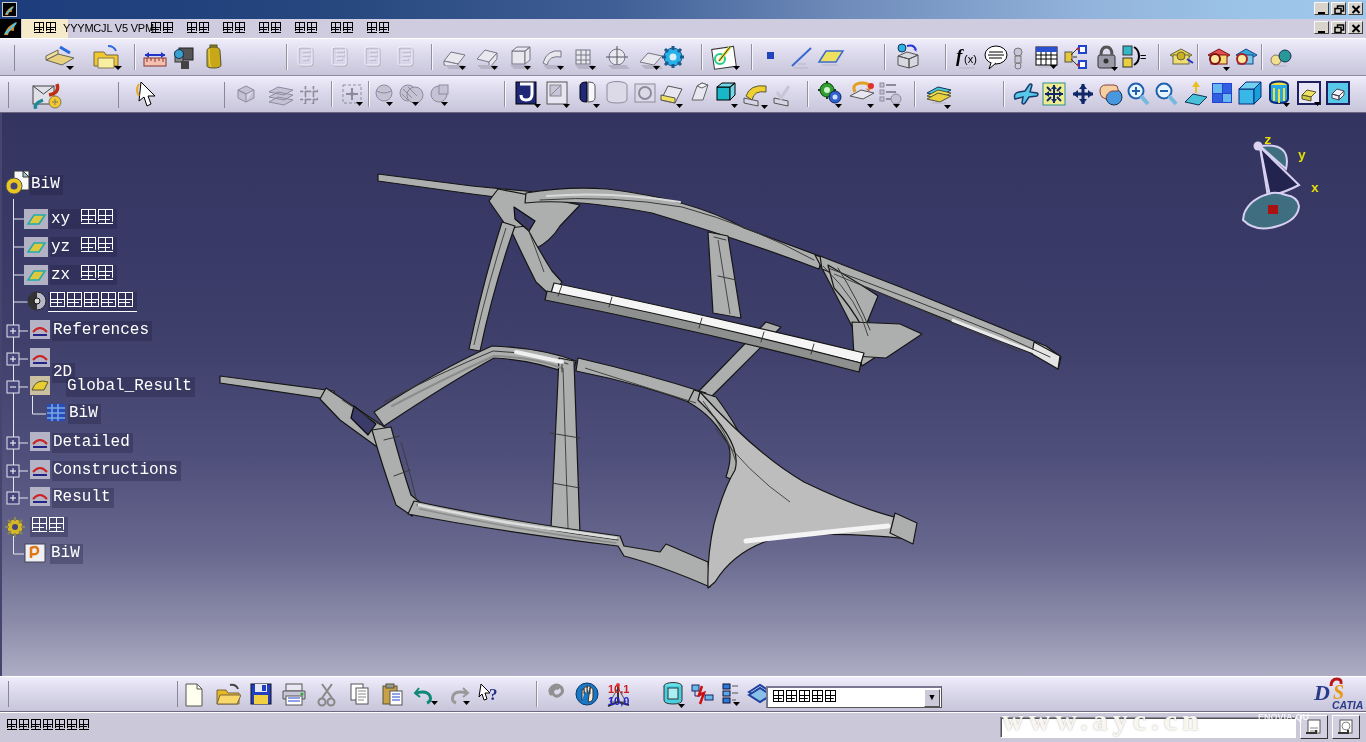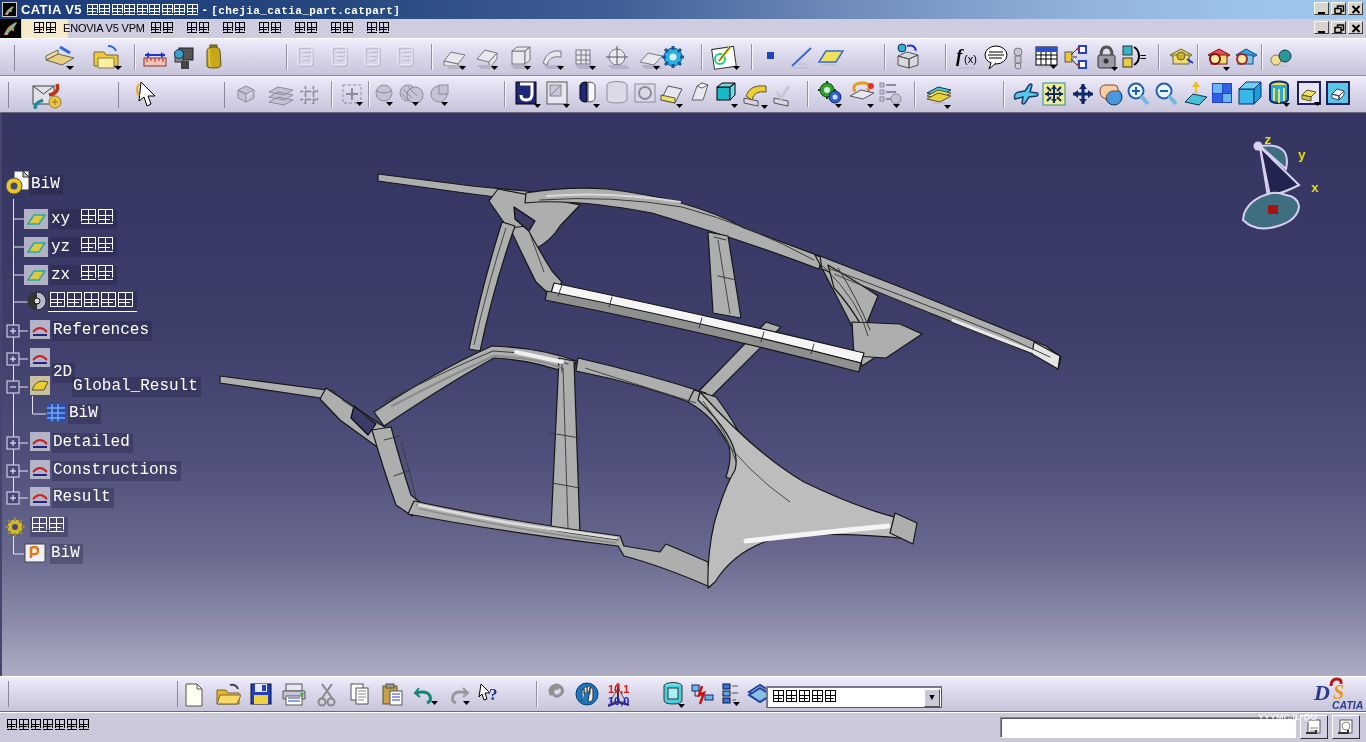--- a/index.html
+++ b/index.html
@@ -31,29 +31,28 @@
 .tl{position:absolute;color:#fff;font:16px "Liberation Mono",monospace;white-space:nowrap;background:rgba(25,25,60,.30);padding:0 3px 0 1px;line-height:19px;height:20px;}
 .tl .c{width:15px;height:15px;margin:0 1px;}
 .ti{position:absolute;width:22px;height:20px;}
 #icons svg,.ti svg{display:block}
 </style></head><body>
 <div id="title">
  <div class="appico"><svg width="13" height="13">
         <path d="M2,11 Q4,4 11,2 Q8,6 9,8 Q6,7 5,11 Z" fill="#e88820"></path>
         <path d="M3,10 L10,3" stroke="#40c8e8" stroke-width="1.5"></path>
       </svg></div>
- <div id="ttext">CATIA V5  <span style="font-size:12.5px"><span class="c"></span><span class="c"></span><span class="c"></span><span class="c"></span><span class="c"></span><span class="c"></span><span class="c"></span><span class="c"></span><span class="c"></span></span> - <span style="font:bold 11px 'Liberation Mono',monospace;letter-spacing:.4px">[chejia_catia_part.catpart]</span></div>
 </div>
 <div id="menu">
  <div class="mico"><svg width="21" height="19">
         <path d="M4,16 Q7,6 17,3 Q13,9 14,12 Q9,10 8,16 Z" fill="#e88820"></path>
         <path d="M5,15 L16,4" stroke="#40c8e8" stroke-width="2"></path>
       </svg></div>
  <div class="mi" style="left:22px;width:46px;background:#f5ebcb;text-align:center"><span style="font-size:12px"><span class="c"></span><span class="c"></span></span></div>
- <div class="mi" style="left:63px;font-size:11px;font-weight:400;letter-spacing:-0.2px">ENOVIA V5 VPM</div>
+ <div class="mi" style="left:63px;font-size:11px;font-weight:400;letter-spacing:-0.2px">YYYMCJL V5 VPM</div>
  <div class="mi" style="left:150px;font-size:12px"><span class="c"></span><span class="c"></span></div>
  <div class="mi" style="left:186px;font-size:12px"><span class="c"></span><span class="c"></span></div>
  <div class="mi" style="left:222px;font-size:12px"><span class="c"></span><span class="c"></span></div>
  <div class="mi" style="left:258px;font-size:12px"><span class="c"></span><span class="c"></span></div>
  <div class="mi" style="left:294px;font-size:12px"><span class="c"></span><span class="c"></span></div>
  <div class="mi" style="left:330px;font-size:12px"><span class="c"></span><span class="c"></span></div>
  <div class="mi" style="left:366px;font-size:12px"><span class="c"></span><span class="c"></span></div>
 </div>
 <div id="tb1"></div>
 <div id="tb2"></div>
@@ -222,21 +221,21 @@
         <path d="M3,15 L17,15" stroke="#228" stroke-width="2"></path>
       </svg>
     </div>
 <div class="tl" style="left:50px;top:250px">2D</div>
 <div class="ti" style="left:28px;top:263px;width:20px;height:19px">
       <svg width="20" height="19">
         <rect width="20" height="19" fill="#c8c0a0"></rect>
         <path d="M2,14 Q6,2 18,6 L14,14 Z" fill="#e8cc30" stroke="#553"></path>
       </svg>
     </div>
-<div class="tl" style="left:70px;top:264px">Global_Result</div>
+<div class="tl" style="left:64px;top:264px">Global_Result</div>
 <div class="ti" style="left:44px;top:290px;width:20px;height:19px">
       <svg width="20" height="19">
         <rect x="1" y="1" width="18" height="17" fill="#2a4ac0"></rect>
         <path d="M1,5 L19,5 M1,10 L19,10 M1,15 L19,15 M6,1 L6,18 M12,1 L12,18" stroke="#7ad" stroke-width="1.5"></path>
       </svg>
     </div>
 <div class="tl" style="left:66px;top:291px">BiW</div>
 <div class="ti" style="left:28px;top:319px;width:20px;height:19px">
       <svg width="20" height="19">
         <rect width="20" height="19" fill="#b4b4c6"></rect>
@@ -1019,14 +1018,15 @@
       </svg>
     </div>
 <div style="position:absolute;left:1332px;top:715px;width:28px;height:24px;background:#d2cfe0;border:1px solid #fff;border-right-color:#333;border-bottom-color:#333">
       <svg width="26" height="22">
         <rect x="7" y="4" width="12" height="13" fill="#fff" stroke="#555"></rect>
         <circle cx="13" cy="10" r="4" fill="none" stroke="#888"></circle>
         <path d="M5,17 l10,0 l0,-3" fill="none" stroke="#333" stroke-width="2"></path>
       </svg>
     </div>
 
-<div style="position:absolute;left:1258px;top:712px;font:bold 9px 'Liberation Sans';color:rgba(255,255,255,0.8)">YYYMCJL·QU</div>
+<div style="position:absolute;left:1002px;top:703px;width:364px;font:bold 30px 'Liberation Serif',serif;color:rgba(252,250,240,0.95);letter-spacing:5px;text-shadow:0 0 2px rgba(150,150,160,.8)">www.ayc.cn</div>
+<div style="position:absolute;left:1258px;top:712px;font:bold 9px 'Liberation Sans';color:rgba(255,255,255,0.8)">ENOVIA·QU</div>
 </div>
 
 </body></html>

